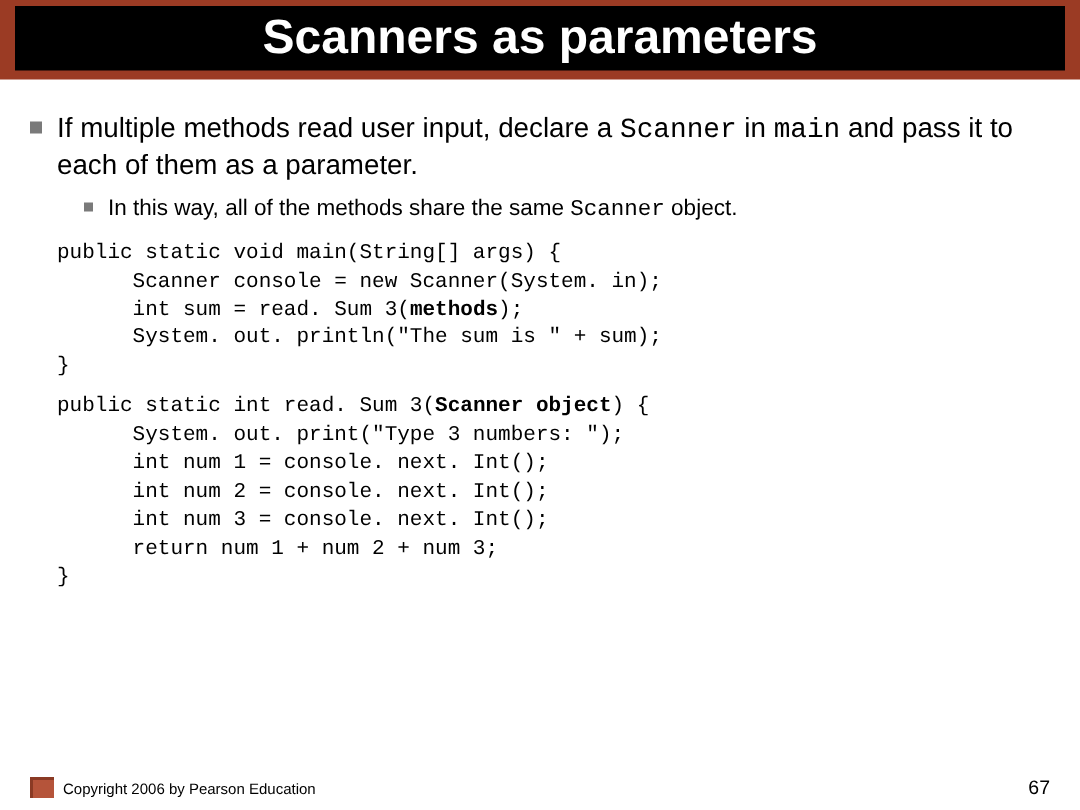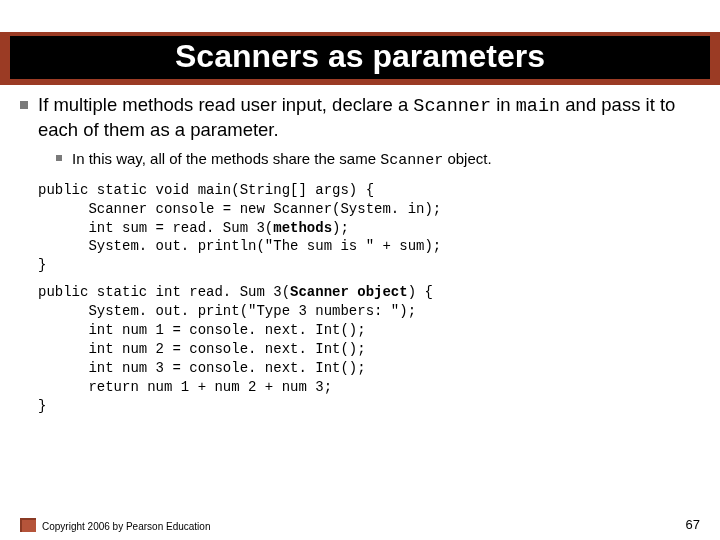--- a/index.html
+++ b/index.html
@@ -7,36 +7,35 @@
     width: 720px;
     height: 540px;
     background: #fff;
     font-family: Verdana, Geneva, sans-serif;
     position: relative;
     overflow: hidden;
   }
   .title-band {
     background: #9b3b24;
     padding: 4px 0 6px 0;
-    margin-top: 32px;
   }
   .title-inner {
     background: #000;
     margin: 0 10px;
     padding: 2px 0 4px 0;
     text-align: center;
   }
   .title-inner h1 {
     color: #fff;
     font-weight: bold;
     font-size: 32px;
     font-family: Verdana, Geneva, sans-serif;
   }
   .content {
-    padding: 8px 20px 0 20px;
+    padding: 20px 20px 0 20px;
   }
   .bullet-row {
     display: flex;
     align-items: flex-start;
     margin-bottom: 6px;
   }
   .bullet {
     width: 8px;
     height: 8px;
     background: #7a7a7a;

